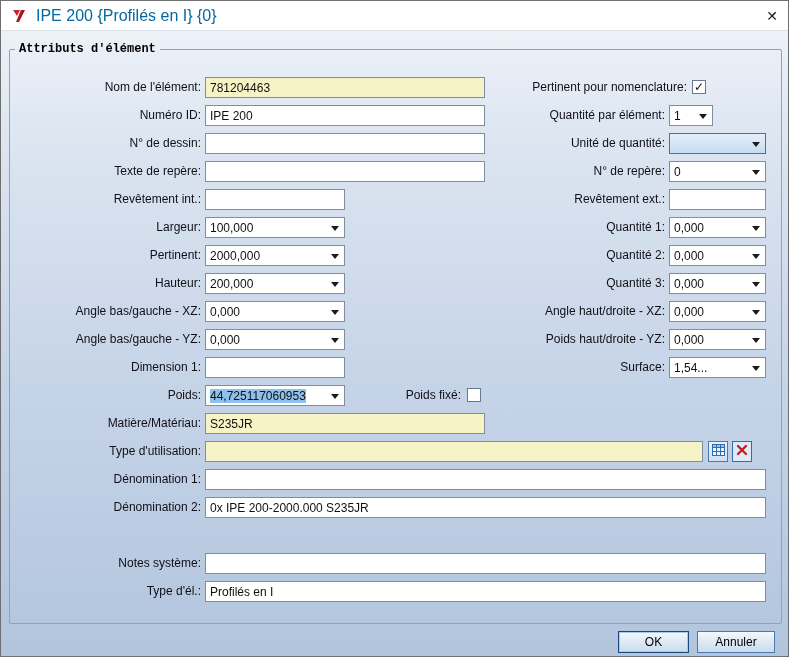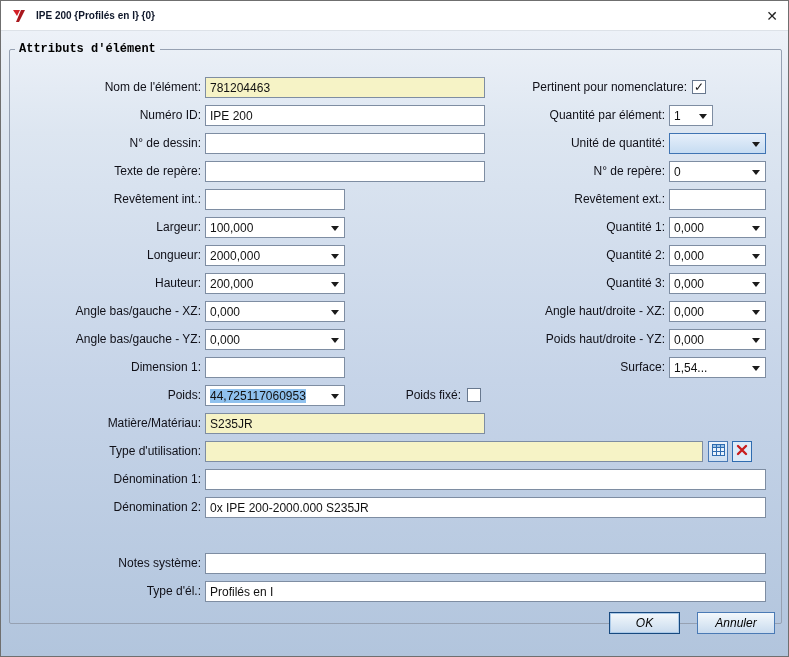--- a/index.html
+++ b/index.html
@@ -11,21 +11,21 @@
     border:1px solid #6f6f6f;
     background:linear-gradient(180deg,#f2f5fa 0%, #dde6f1 20%, #c6d4e8 58%, #b2c5dd 100%);
   }
 
   .titlebar {
     position:absolute; top:0; left:0; right:0; height:30px;
     background:#ffffff; border-bottom:1px solid #dde2e8;
     display:flex; align-items:center; padding:0 10px;
   }
   .appicon { width:16px; height:16px; display:inline-block; }
-  .title { flex:1; margin-left:9px; font-size:10px; color:#0f172a; white-space:nowrap;font-weight:bold; }
+  .title { flex:1; margin-left:9px; font-size:16px; color:#0369a1; white-space:nowrap; }
   .close { width:26px; text-align:right; font-size:14px; color:#222; cursor:default; }
 
   fieldset.groupbox {
     position:absolute; left:8px; top:41px; width:773px; height:582px;
     border:1px solid #96a1b2; border-radius:2px; background:transparent;
   }
   fieldset.groupbox legend { margin-left:5px; padding:0 4px; font-weight:bold; font-size:12px; color:#000;font-family:Liberation Mono, monospace; }
 
   .form { position:absolute; left:10px; top:0; width:769px; height:657px; }
   .row { position:absolute; left:0; width:612px; height:21px; }
@@ -61,21 +61,21 @@
     font-size:12px; line-height:12px; text-align:center; color:#1a1a1a;
   }
 
   .mini {
     position:absolute; top:0; width:20px; height:21px;
     border:1px solid #4a7ab5; background:linear-gradient(#ecf3fb,#cfe0f1);
     display:flex; align-items:center; justify-content:center;
   }
   .mini.hl { border:1px solid #2f6cb0; background:#ddebf8; }
 
-  .btnbar { position:absolute; right:13px; bottom:22px; display:flex; gap:17px;font-style:italic; }
+  .btnbar { position:absolute; right:13px; bottom:3px; display:flex; gap:8px; }
   .btn {
     height:22px; text-align:center; line-height:20px; font-size:12px;
     border:1px solid #4a7ab5; background:linear-gradient(#f3f8fc,#c9dbee); color:#000;
   }
   .btn-ok { width:71px; border:1px solid #17497f; box-shadow:inset 0 0 0 1px #aac9e8; }
   .btn-cancel { width:78px; }
 </style>
 </head>
 <body>
 
@@ -161,21 +161,21 @@
         <span class="arr"></span>
       </div>
       <span class="lab lab-r">Quantité 1:</span>
       <div class="field fr combo">
         <span class="val">0,000</span>
         <span class="arr"></span>
       </div>
     </div>
 
     <div class="row" style="top:244px">
-      <span class="lab lab-l">Longueur:</span>
+      <span class="lab lab-l">Pertinent:</span>
       <div class="field fl w140 combo">
         <span class="val">2000,000</span>
         <span class="arr"></span>
       </div>
       <span class="lab lab-r">Quantité 2:</span>
       <div class="field fr combo">
         <span class="val">0,000</span>
         <span class="arr"></span>
       </div>
     </div>

